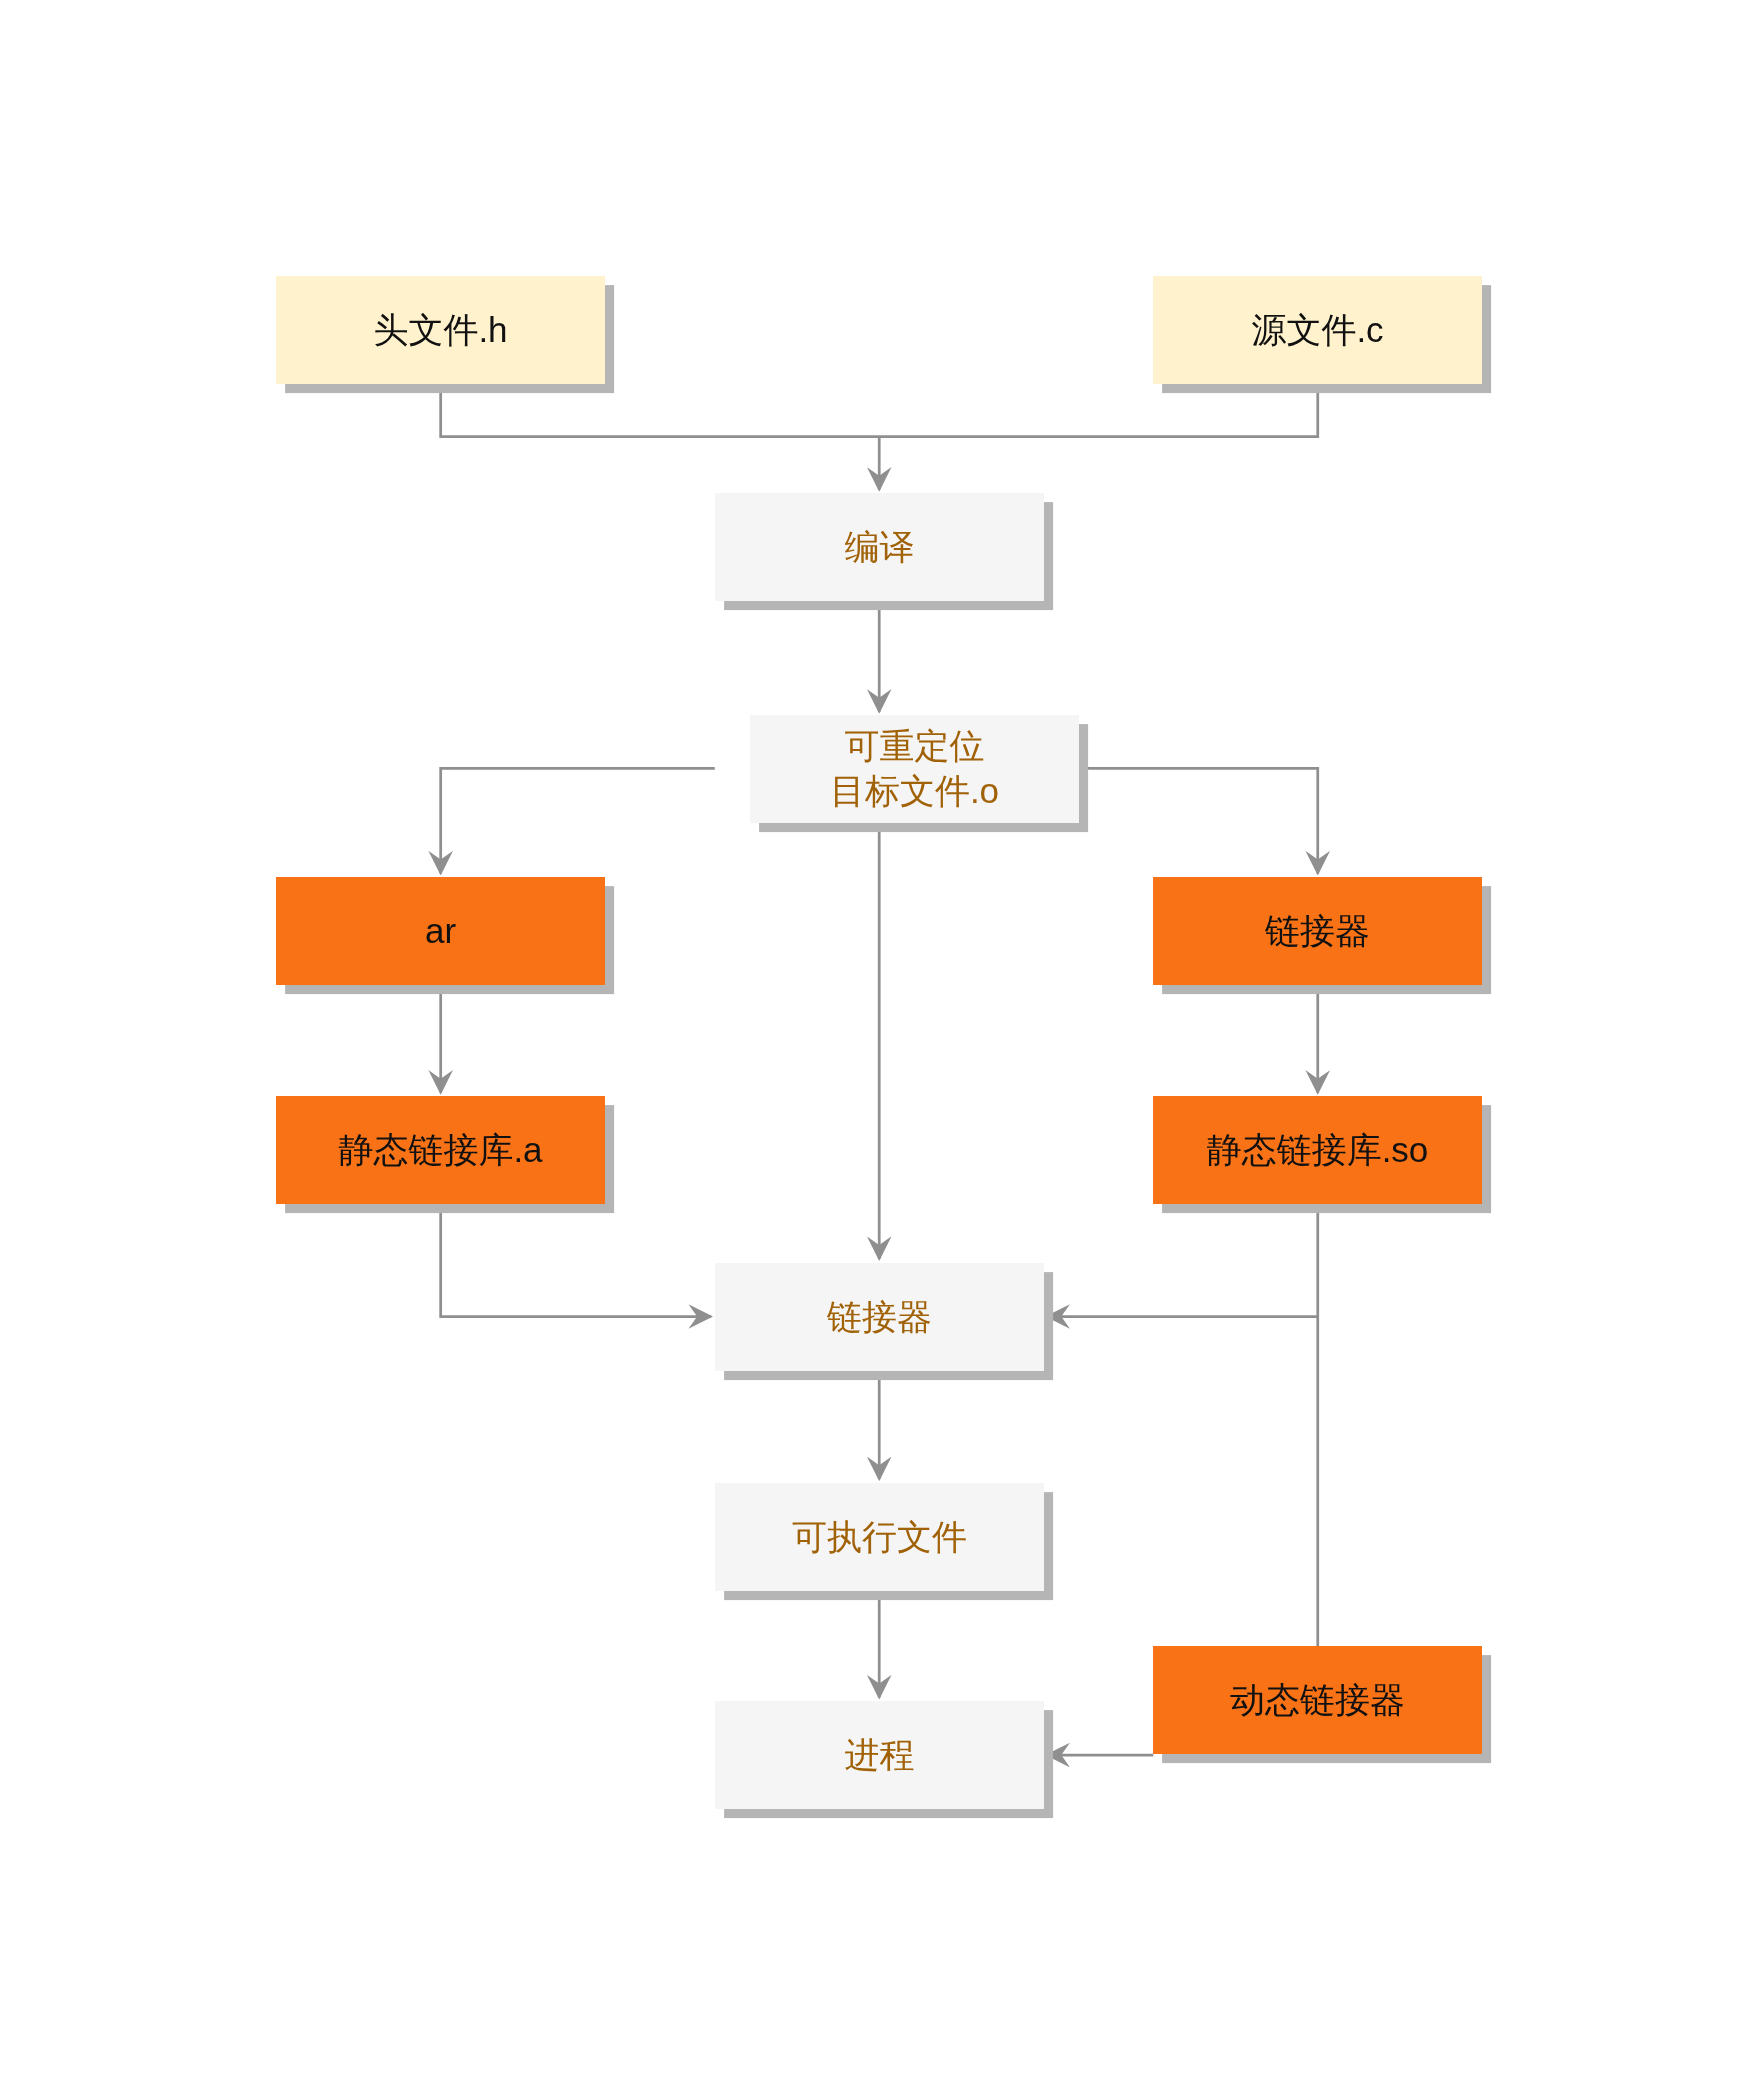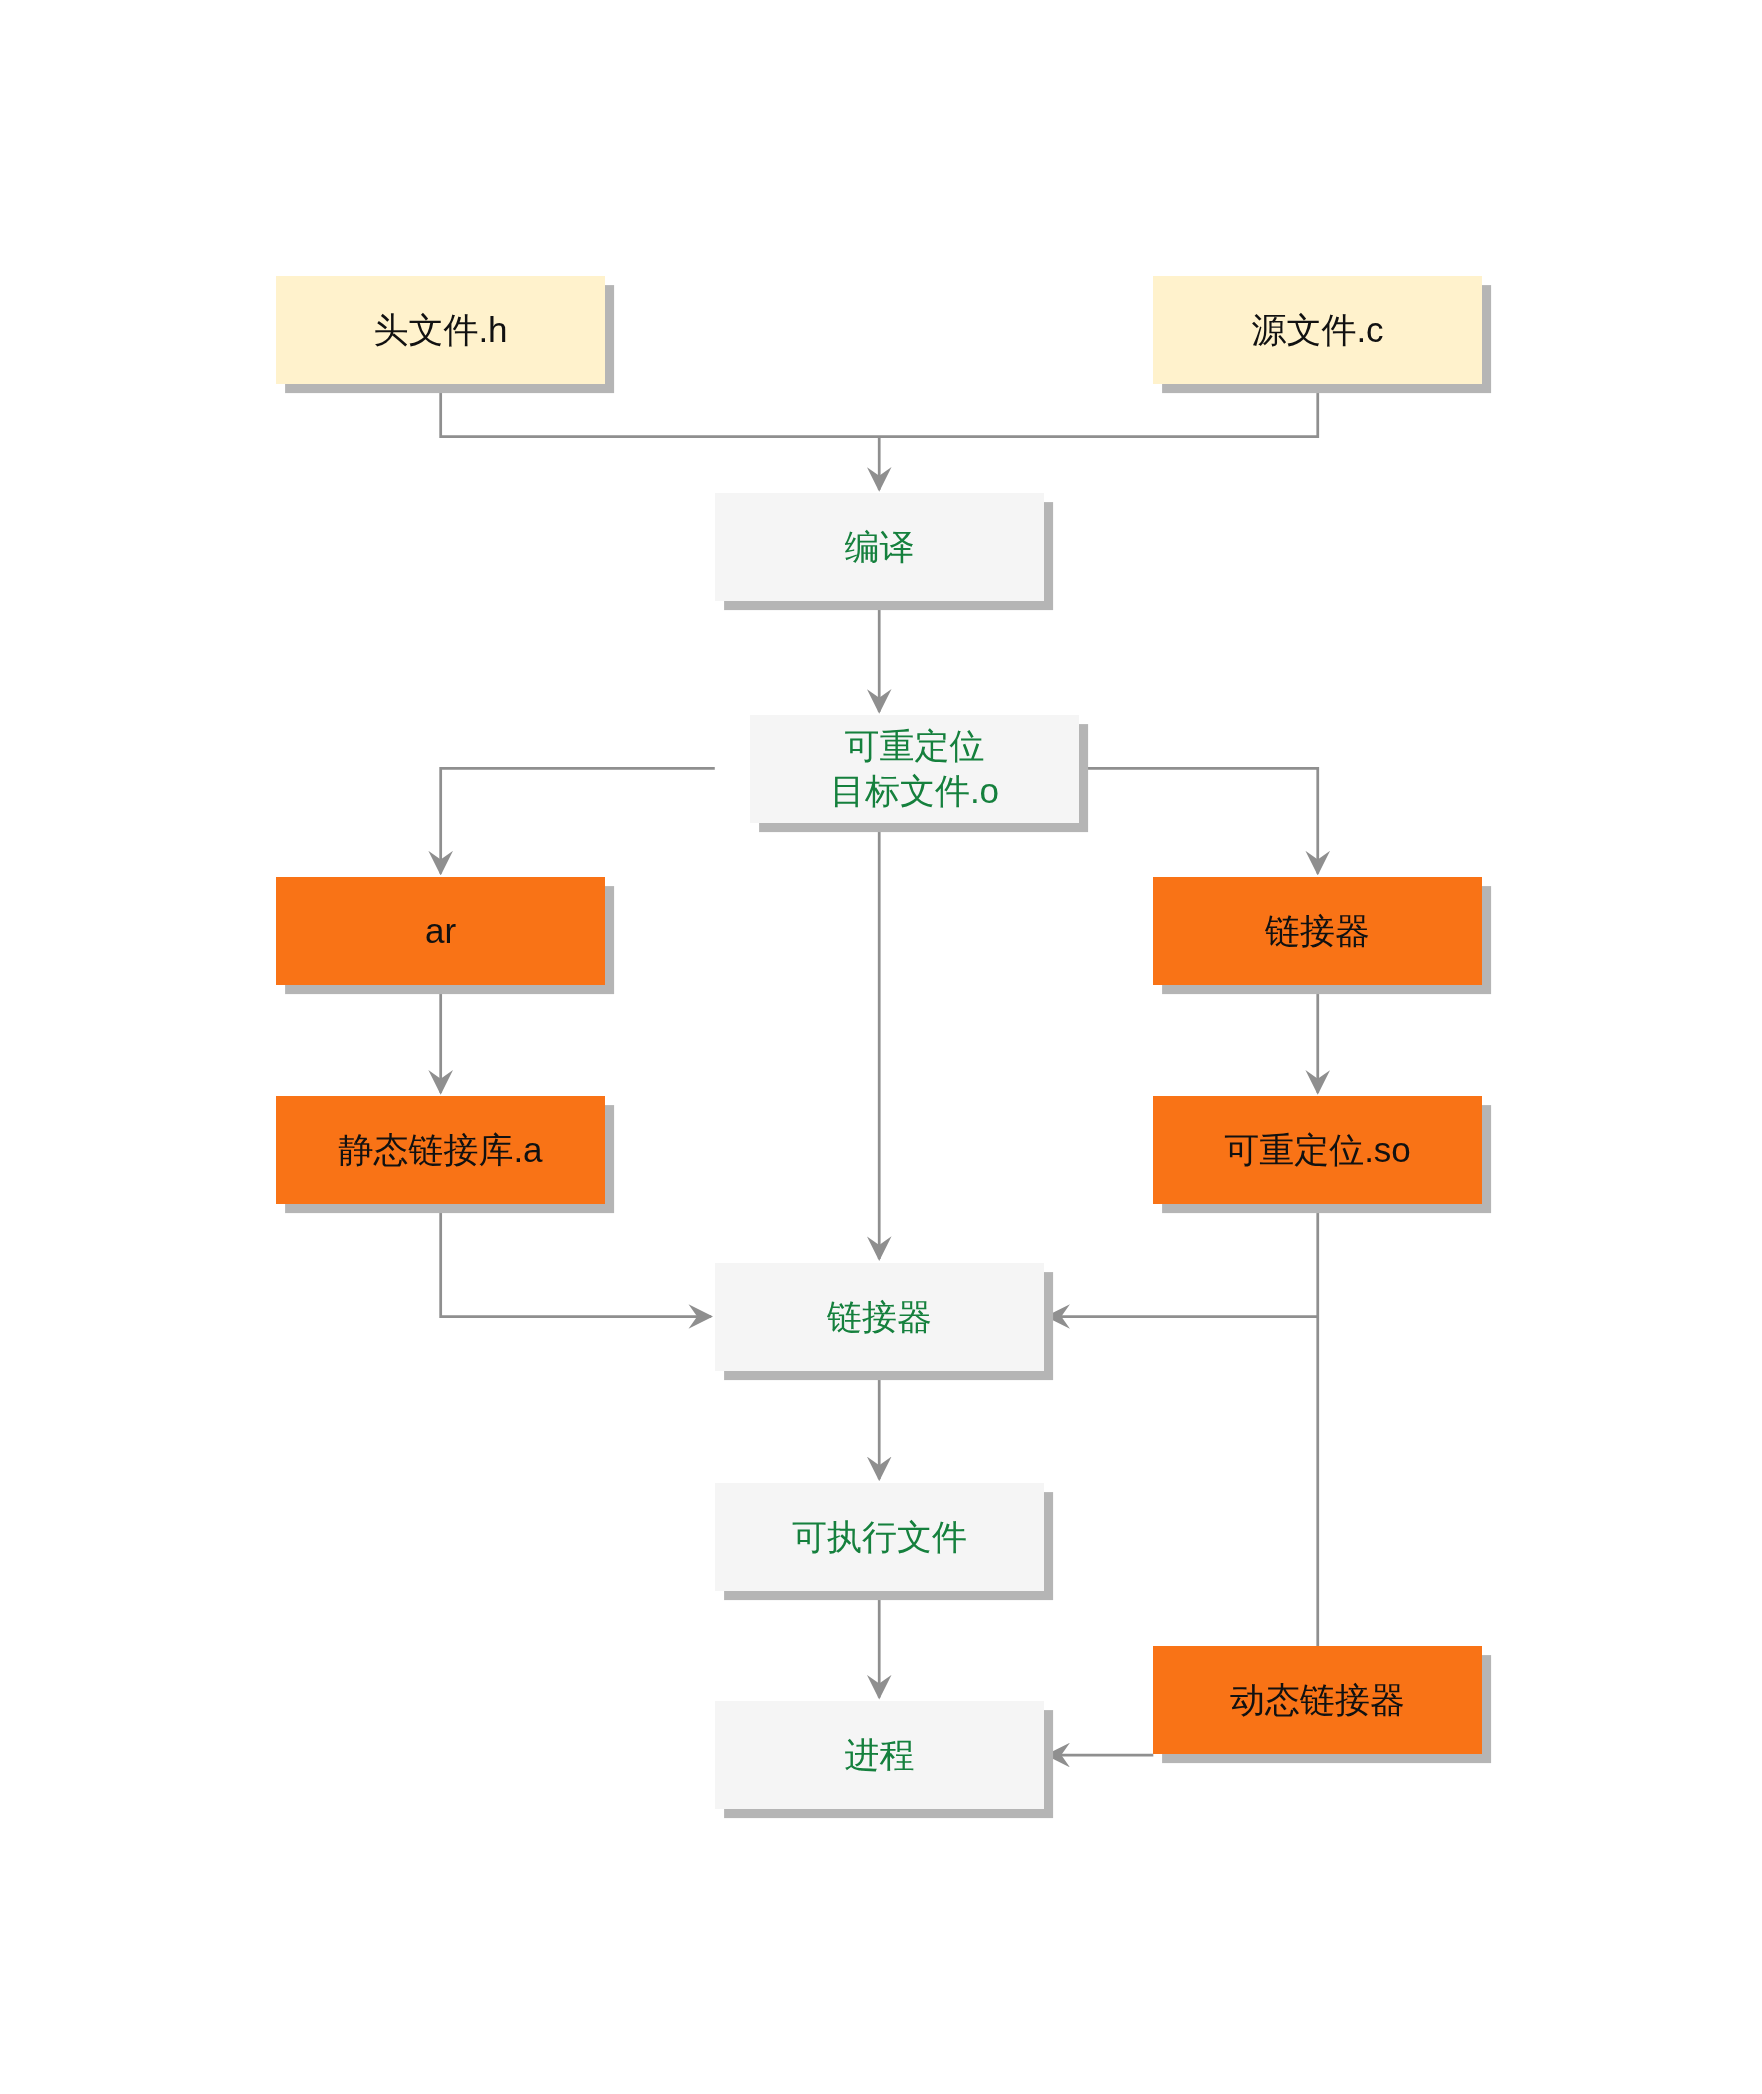--- a/index.html
+++ b/index.html
@@ -36,21 +36,21 @@
   .node .label {
     font-size: 35px;
     line-height: 1.28;
     text-align: center;
     white-space: pre-line;
   }
   .fill-yellow { background: #fff2cc; }
   .fill-orange { background: #f97316; }
   .fill-gray   { background: #f5f5f5; }
   .fill-yellow .label, .fill-orange .label { color: #111111; }
-  .fill-gray .label { color: #15803d; }
+  .fill-gray .label { color: #a16207; }
 
   
   .n-header    { left: 276px;  top: 276px;  }
   .n-source    { left: 1153px; top: 276px;  }
   .n-compile   { left: 715px;  top: 493px;  }
   .n-reloc     { left: 750px;  top: 715px;  }
   .n-ar        { left: 276px;  top: 877px;  }
   .n-linker-r  { left: 1153px; top: 877px;  }
   .n-static    { left: 276px;  top: 1096px; }
   .n-dynamic   { left: 1153px; top: 1096px; }
@@ -111,21 +111,21 @@
 
   <div class="node fill-orange n-linker-r">
     <span class="label">链接器</span>
   </div>
 
   <div class="node fill-orange n-static">
     <span class="label">静态链接库.a</span>
   </div>
 
   <div class="node fill-orange n-dynamic">
-    <span class="label">可重定位.so</span>
+    <span class="label">静态链接库.so</span>
   </div>
 
   <div class="node fill-gray n-linker-m">
     <span class="label">链接器</span>
   </div>
 
   <div class="node fill-gray n-exec">
     <span class="label">可执行文件</span>
   </div>
 

